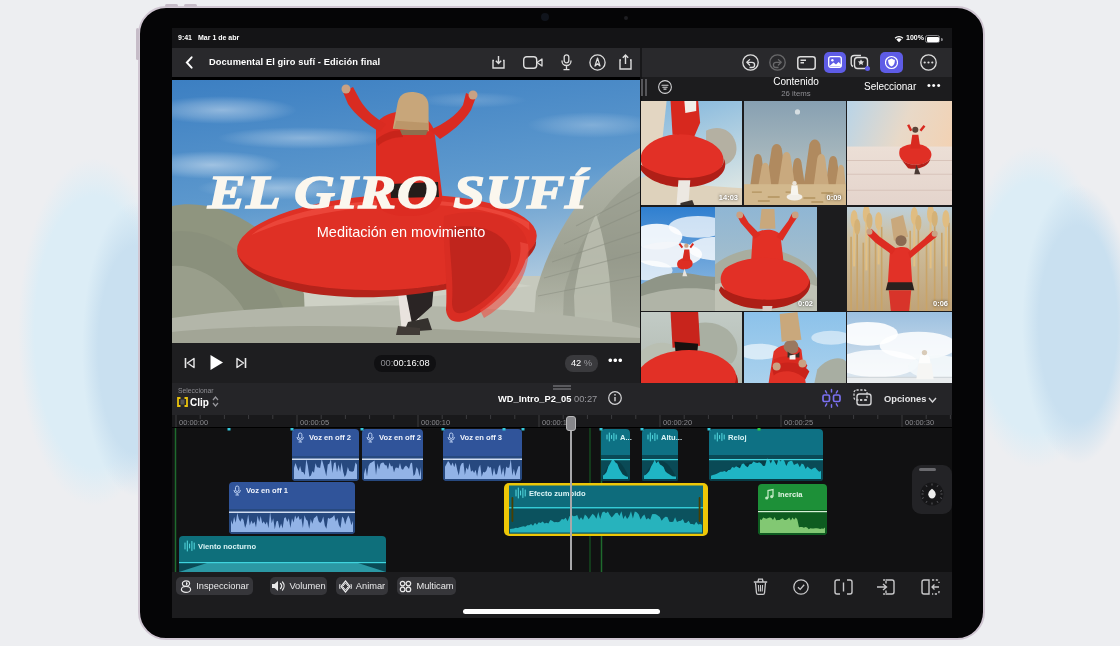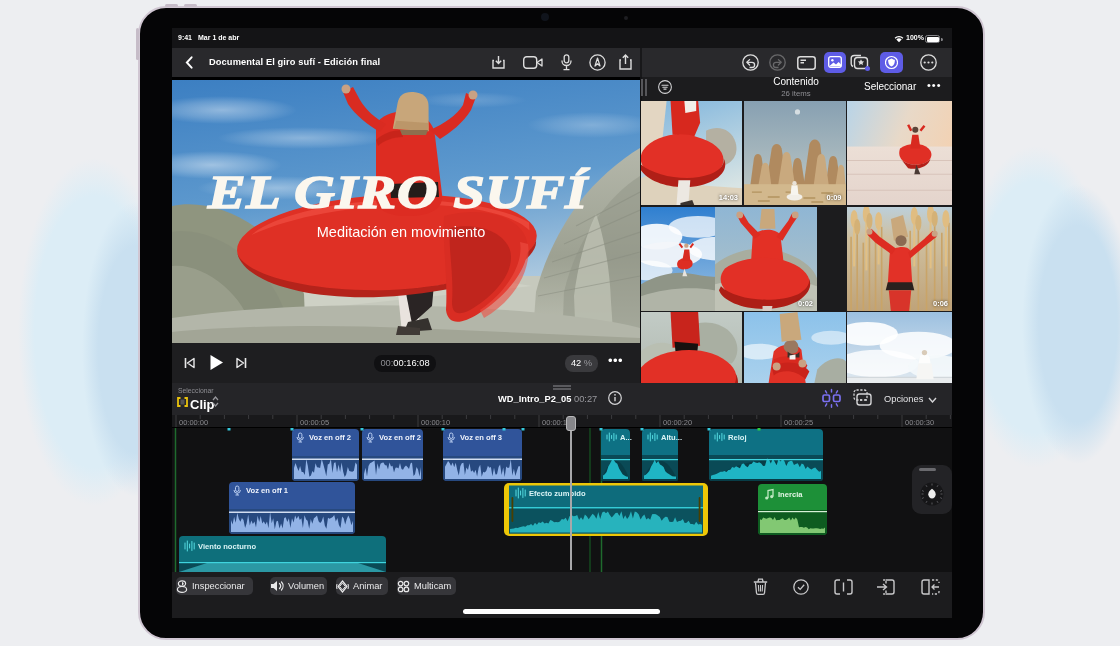--- a/index.html
+++ b/index.html
@@ -1,21 +1,21 @@
 <!DOCTYPE html>
 <html><head><meta charset="utf-8"><style>
 *{margin:0;padding:0;box-sizing:border-box}
 html,body{width:1120px;height:646px;overflow:hidden}
 body{background:#edeef1;font-family:"Liberation Sans",sans-serif;position:relative}
 .blob{position:absolute;border-radius:50%}
 .abs{position:absolute}
 svg{display:block}
 .thumb{position:absolute;overflow:hidden}
 .dur{position:absolute;right:4px;bottom:3px;font-size:7.5px;color:#fff;font-weight:bold;text-shadow:0 0 3px rgba(0,0,0,.8)}
-.btn{position:absolute;height:18px;background:#36363a;border-radius:5px;color:#e9e9ea;font-size:9.3px;display:flex;align-items:center;gap:4px}
+.btn{position:absolute;height:18px;background:#36363a;border-radius:5px;color:#e9e9ea;font-size:9.3px;display:flex;align-items:center;justify-content:center;gap:4px}
 </style></head><body>
 <div class="blob" style="left:18px;top:158px;width:152px;height:348px;background:radial-gradient(50% 50% at 50% 50%, #dcedf6 78%, rgba(220,237,246,0) 100%)"></div>
 <div class="blob" style="left:82px;top:202px;width:108px;height:295px;background:radial-gradient(50% 50% at 50% 50%, #c9e0f0 70%, rgba(201,224,240,0) 100%)"></div>
 <div class="blob" style="left:960px;top:146px;width:150px;height:322px;background:radial-gradient(50% 50% at 50% 50%, #dcedf6 78%, rgba(220,237,246,0) 100%)"></div>
 <div class="blob" style="left:1022px;top:184px;width:112px;height:280px;background:radial-gradient(50% 50% at 50% 50%, #c9e0f0 70%, rgba(201,224,240,0) 100%)"></div>
 <div class="abs" style="left:138px;top:6px;width:847px;height:634px;background:#050506;border-radius:28px;border:2px solid #d0c6d2"></div>
 <div class="abs" style="left:165px;top:3.5px;width:13px;height:3px;background:#c6bcc8;border-radius:2px"></div>
 <div class="abs" style="left:184px;top:3.5px;width:13px;height:3px;background:#c6bcc8;border-radius:2px"></div>
 <div class="abs" style="left:135.5px;top:28px;width:3px;height:32px;background:#c6bcc8;border-radius:2px"></div>
 <div class="abs" style="left:541px;top:13px;width:8px;height:8px;border-radius:50%;background:#10141c"></div>
@@ -454,21 +454,21 @@
 <circle cx="76" cy="41" r="2.6" fill="#d9cbb8"></circle>
       </svg>
     </div>
 
 <div class="abs" style="left:0;top:355px;width:780px;height:32px;background:#252528"></div>
 <div class="abs" style="left:6px;top:359px;font-size:6.8px;color:#8e8e93">Seleccionar</div>
 <svg class="abs" style="left:5px;top:369px" width="11" height="10" viewBox="0 0 11 10">
       <path d="M3.5 1 H1 V9 H3.5 M7.5 1 H10 V9 H7.5" fill="none" stroke="#e8c20e" stroke-width="1.8"></path>
       <rect x="3.5" y="2.5" width="4" height="5" fill="#555"></rect>
     </svg>
-<div class="abs" style="left:18px;top:369px;font-size:13px;font-weight:bold;color:#fff">Clip</div>
+<div class="abs" style="left:18px;top:369px;font-size:10px;font-weight:bold;color:#fff">Clip</div>
 <svg class="abs" style="left:40px;top:368px" width="7" height="11" viewBox="0 0 7 11">
       <path d="M1 4 L3.5 1 L6 4 M1 7 L3.5 10 L6 7" fill="none" stroke="#98989d" stroke-width="1.2"></path>
     </svg>
 <div class="abs" style="left:381px;top:357px;width:18px;height:1.5px;background:#5a5a5e"></div>
 <div class="abs" style="left:381px;top:360px;width:18px;height:1.5px;background:#5a5a5e"></div>
 <div class="abs" style="left:326px;top:366px;font-size:9.3px;font-weight:bold;color:#fff">WD_Intro_P2_05</div>
 <div class="abs" style="left:402px;top:366px;font-size:9.3px;color:#98989d">00:27</div>
 <svg class="abs" style="left:436px;top:363px" width="14" height="14" viewBox="0 0 14 14">
       <circle cx="7" cy="7" r="6.3" fill="none" stroke="#d4d4d6" stroke-width="1.2"></circle>
       <path d="M7 6 V10.2" stroke="#d4d4d6" stroke-width="1.4"></path>
@@ -482,21 +482,21 @@
 <g stroke="#7b70f0" stroke-width="1.5" stroke-linecap="round">
         <path d="M10.5 1.5 V4 M10.5 16.8 V19.3 M4.5 2.8 L5.7 5 M16.5 2.8 L15.3 5 M4.5 18 L5.7 15.8 M16.5 18 L15.3 15.8"></path>
       </g>
     </svg>
 <svg class="abs" style="left:681px;top:361px" width="19" height="18" viewBox="0 0 19 18">
       <rect x="1" y="1" width="13" height="10" rx="2.5" fill="none" stroke="#d4d4d6" stroke-width="1.3" stroke-dasharray="2.2 1.6"></rect>
       <rect x="4" y="5" width="14" height="11" rx="2.5" fill="none" stroke="#d4d4d6" stroke-width="1.4"></rect>
       <circle cx="8" cy="11" r="1" fill="#d4d4d6"></circle>
       <circle cx="13" cy="11" r="1" fill="#d4d4d6"></circle>
     </svg>
-<div class="abs" style="left:712px;top:366px;font-size:9.3px;font-weight:normal;color:#e4e4e6">Opciones</div>
+<div class="abs" style="left:712px;top:366px;font-size:9.3px;font-weight:bold;color:#e4e4e6">Opciones</div>
 <svg class="abs" style="left:756px;top:369px" width="9" height="6" viewBox="0 0 9 6">
       <path d="M1 1 L4.5 5 L8 1" fill="none" stroke="#d4d4d6" stroke-width="1.4"></path>
     </svg>
 
 <svg class="abs" style="left:0;top:387px" width="780" height="13" viewBox="0 0 780 13">
 <rect width="780" height="13" fill="#19191b"></rect>
 <path d="M4 0 V13" stroke="#3c3c3f" stroke-width="1"></path>
 <text x="7" y="9.5" font-size="7.5" fill="#8a8a8e" font-family="Liberation Sans">00:00:00</text>
 <path d="M28.2 0 V4" stroke="#3c3c3f" stroke-width="1"></path>
 <path d="M52.4 0 V4" stroke="#3c3c3f" stroke-width="1"></path>

